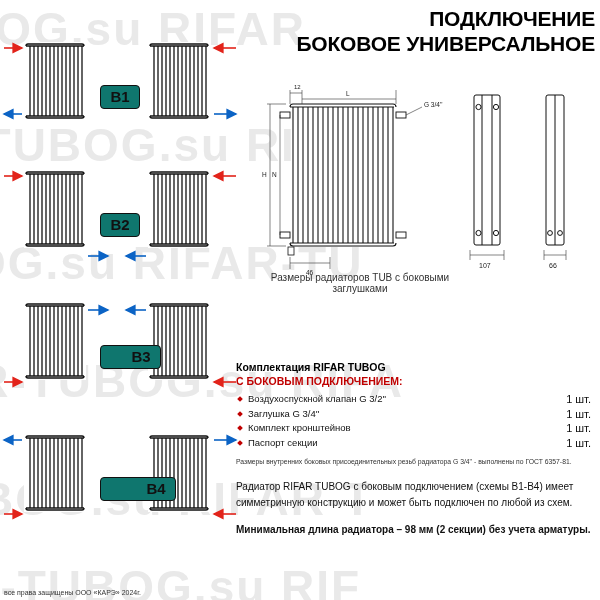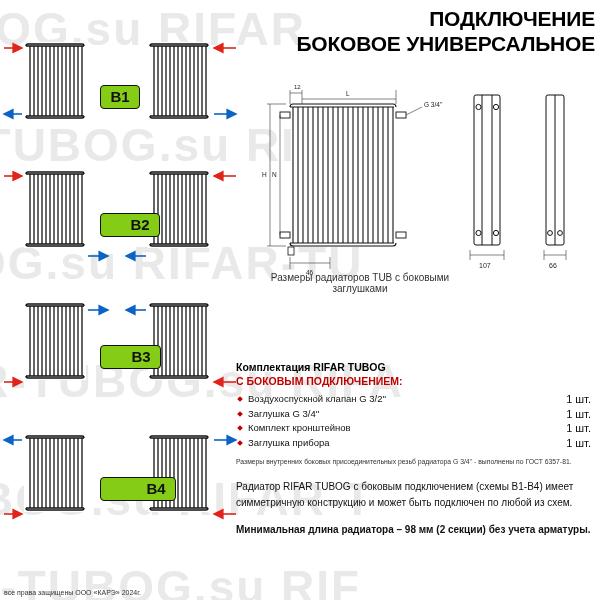--- a/index.html
+++ b/index.html
@@ -58,21 +58,21 @@
 
   
   .scheme {
     position: absolute;
     z-index: 2;
   }
   .scheme-label {
     position: absolute;
     border: 1.5px solid #111;
     border-radius: 4px;
-    background: #84cc16;
+    background: #0f766e;
     font-size: 15px;
     font-weight: bold;
     text-align: center;
     line-height: 22px;
     width: 38px;
     height: 22px;
     z-index: 3;
   }
 
   
@@ -273,21 +273,21 @@
   <g>
     <use href="#radiator" x="148" y="404"></use>
   </g>
   <line x1="4" y1="484" x2="22" y2="484" stroke="#e2231a" stroke-width="1.6" marker-end="url(#arrRed)"></line>
   <line x1="22" y1="410" x2="4" y2="410" stroke="#0b63c5" stroke-width="1.6" marker-end="url(#arrBlue)"></line>
   <line x1="236" y1="484" x2="214" y2="484" stroke="#e2231a" stroke-width="1.6" marker-end="url(#arrRed)"></line>
   <line x1="214" y1="410" x2="236" y2="410" stroke="#0b63c5" stroke-width="1.6" marker-end="url(#arrBlue)"></line>
 </svg>
 
 <div class="scheme-label" style="left:100px;top:85px;">B1</div>
-<div class="scheme-label" style="left:100px;top:213px;padding-left:20px;">B2</div>
+<div class="scheme-label" style="left:100px;top:213px;">B2</div>
 <div class="scheme-label" style="left:100px;top:345px;padding-left:21px;">B3</div>
 <div class="scheme-label" style="left:100px;top:477px;padding-left:36px;">B4</div>
 
 <svg class="tech" viewBox="0 0 210 195" xmlns="http://www.w3.org/2000/svg">
 
   <g stroke="#111" stroke-width="1" fill="none">
 
     <line x1="40" y1="22" x2="144" y2="22"></line>
     <line x1="40" y1="158" x2="144" y2="158"></line>
   </g>
@@ -403,21 +403,21 @@
       <span>Заглушка G 3/4''</span>
       <span class="qty">1 шт.</span>
     </li>
     <li>
       <span class="bullet"></span>
       <span>Комплект кронштейнов</span>
       <span class="qty">1 шт.</span>
     </li>
     <li>
       <span class="bullet"></span>
-      <span>Заглушка прибора</span>
+      <span>Паспорт секции</span>
       <span class="qty">1 шт.</span>
     </li>
   </ul>
 
   <div class="note-small">Размеры внутренних боковых присоединительных резьб радиатора G 3/4'' - выполнены по ГОСТ 6357-81.</div>
 
   <div class="para">Радиатор RIFAR TUBOG с боковым подключением (схемы В1-В4) имеет симметричную конструкцию и может быть подключен по любой из схем.</div>
   <div class="para strong">Минимальная длина радиатора – 98 мм (2 секции) без учета арматуры.</div>
 </div>
 

